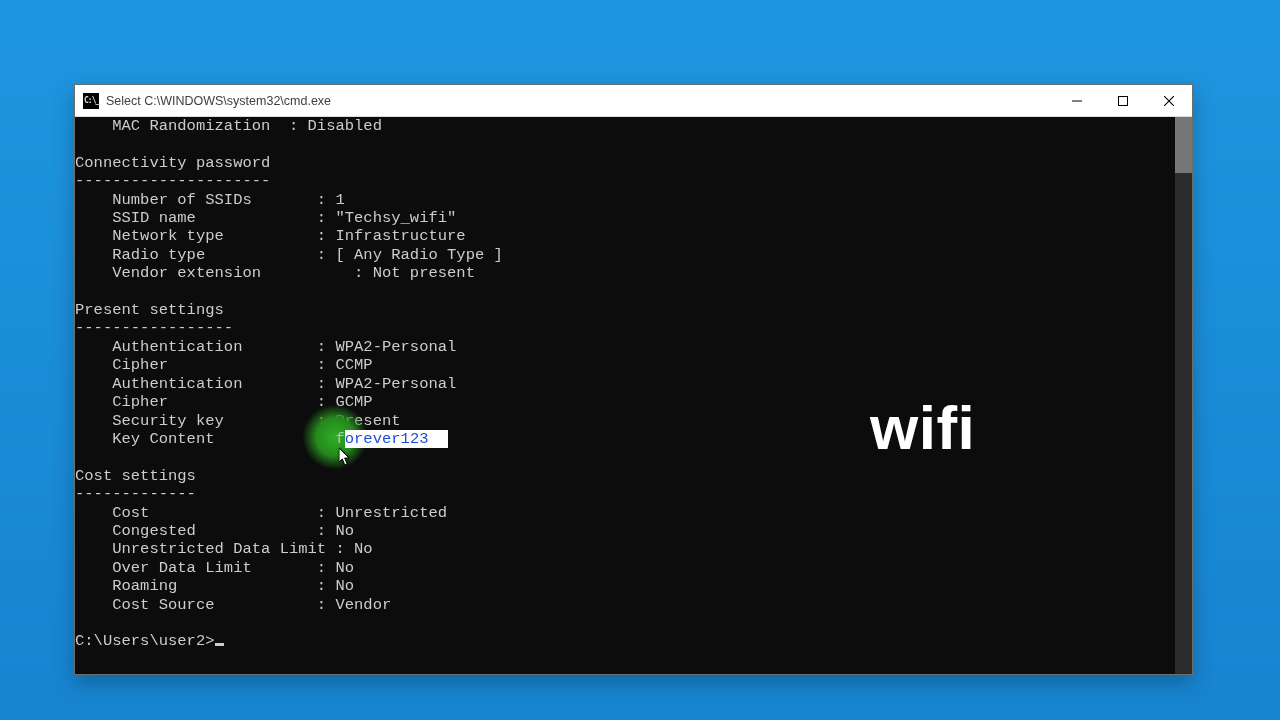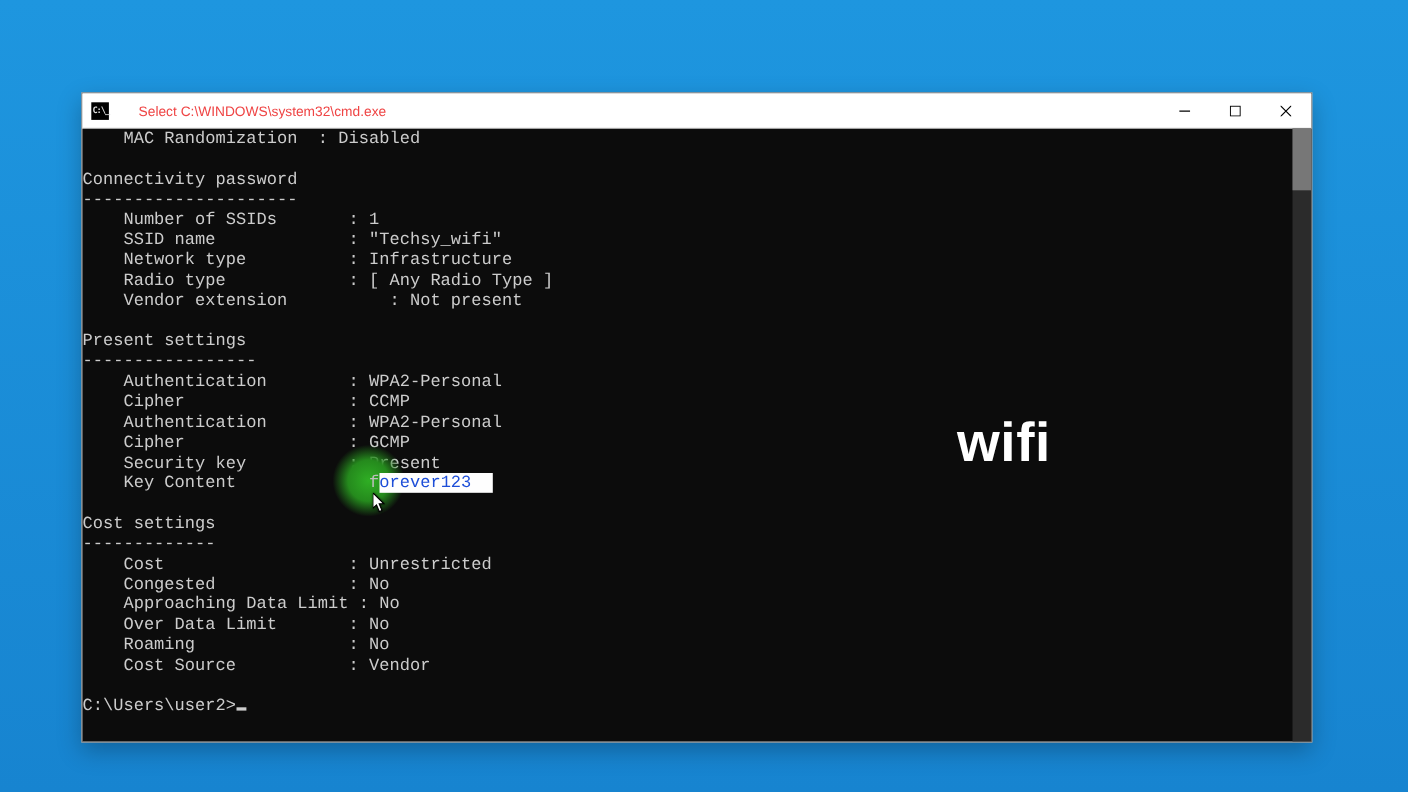--- a/index.html
+++ b/index.html
@@ -5,21 +5,21 @@
   html,body{margin:0;padding:0;width:1280px;height:720px;overflow:hidden;
     font-family:"Segoe UI",Arial,sans-serif;background:#1a8fd8;
     background:linear-gradient(180deg,#1e96df 0%,#1784d0 100%);}
   .window{position:absolute;left:74px;top:84px;width:1117px;height:589px;
     background:#fff;border:1px solid #6d6d6d;box-shadow:0 8px 20px rgba(0,0,0,.25);}
   .titlebar{height:31px;background:#fff;display:flex;align-items:center;
     border-bottom:1px solid #dcdcdc;}
   .title-icon{width:16px;height:16px;margin:0 7px 0 8px;background:#000;position:relative;}
   .title-icon::before{content:"C:\\_";color:#ddd;font:700 8px/16px Consolas,monospace;
     position:absolute;left:1px;top:0;letter-spacing:-1px;}
-  .title-text{font-size:12.5px;color:#ef4444;flex:1;white-space:nowrap;overflow:hidden;margin-left:20px;}
+  .title-text{font-size:12.5px;color:#404040;flex:1;white-space:nowrap;overflow:hidden;}
   .win-btns{display:flex;height:31px;}
   .win-btn{width:46px;height:31px;display:flex;align-items:center;justify-content:center;
     cursor:default;}
   .win-btn svg{display:block;}
   .term-wrap{position:relative;height:557px;background:#0c0c0c;}
   .scrollbar{position:absolute;top:0;right:0;width:17px;height:100%;
     background:#2b2b2b;}
   .sb-thumb{position:absolute;top:0;left:0;width:17px;height:56px;background:#777;}
   .term{position:absolute;left:0;top:0;right:17px;bottom:0;padding:0 0 0 0;
     font:400 15.5px/18.4px Consolas,"Courier New",monospace;color:#ccc;
@@ -30,21 +30,21 @@
     background:radial-gradient(circle,#2fae24 0%,#258a1d 40%,rgba(22,110,14,0) 70%);
     left:-33px;top:-26px;pointer-events:none;z-index:0;}
   .sel{background:#fefefe;color:#1d4ed8;position:relative;z-index:2;padding-right:20px;}
   .key-first{position:relative;z-index:2;color:#bdbdbd;}
   .cursor{position:absolute;width:13px;height:19px;z-index:5;pointer-events:none;}
   .cursor svg{filter:drop-shadow(0 0 1px rgba(0,0,0,.8));}
   .caret{display:inline-block;width:9px;height:3px;background:#ccc;vertical-align:-1px;}
   .overlay-text{position:absolute;color:#fff;font-weight:600;
     font-family:"Segoe UI",Arial,sans-serif;letter-spacing:0.5px;z-index:20;
     text-align:center;line-height:1;}
-  .ov1{left:795px;top:260px;font-size:50px;}
+  .ov1{left:795px;top:280px;font-size:62px;}
   .ov2{left:712px;top:348px;font-size:62px;}
 </style>
 </head>
 <body>
 
 <div class="window">
   <div class="titlebar">
     <div class="title-icon"></div>
     <div class="title-text">Select C:\WINDOWS\system32\cmd.exe</div>
     <div class="win-btns">
@@ -83,21 +83,21 @@
 <span>    Cipher                : CCMP</span>
 <span>    Authentication        : WPA2-Personal</span>
 <span>    Cipher                : GCMP</span>
 <span>    Security key          : Present</span>
 <span>    Key Content           : </span><span class="highlight-wrap"><span class="green-spot"></span><span class="key-first">f</span><span class="sel">orever123</span></span>
 
 <span class="sectionhead">Cost settings</span>
 <span>-------------</span>
 <span>    Cost                  : Unrestricted</span>
 <span>    Congested             : No</span>
-<span>    Approaching Data Limit : No</span>
+<span>    Unrestricted Data Limit : No</span>
 <span>    Over Data Limit       : No</span>
 <span>    Roaming               : No</span>
 <span>    Cost Source           : Vendor</span>
 
 <span>C:\Users\user2&gt;</span><span class="caret"></span></div>
 
     <div class="scrollbar">
       <div class="sb-thumb"></div>
     </div>
 

